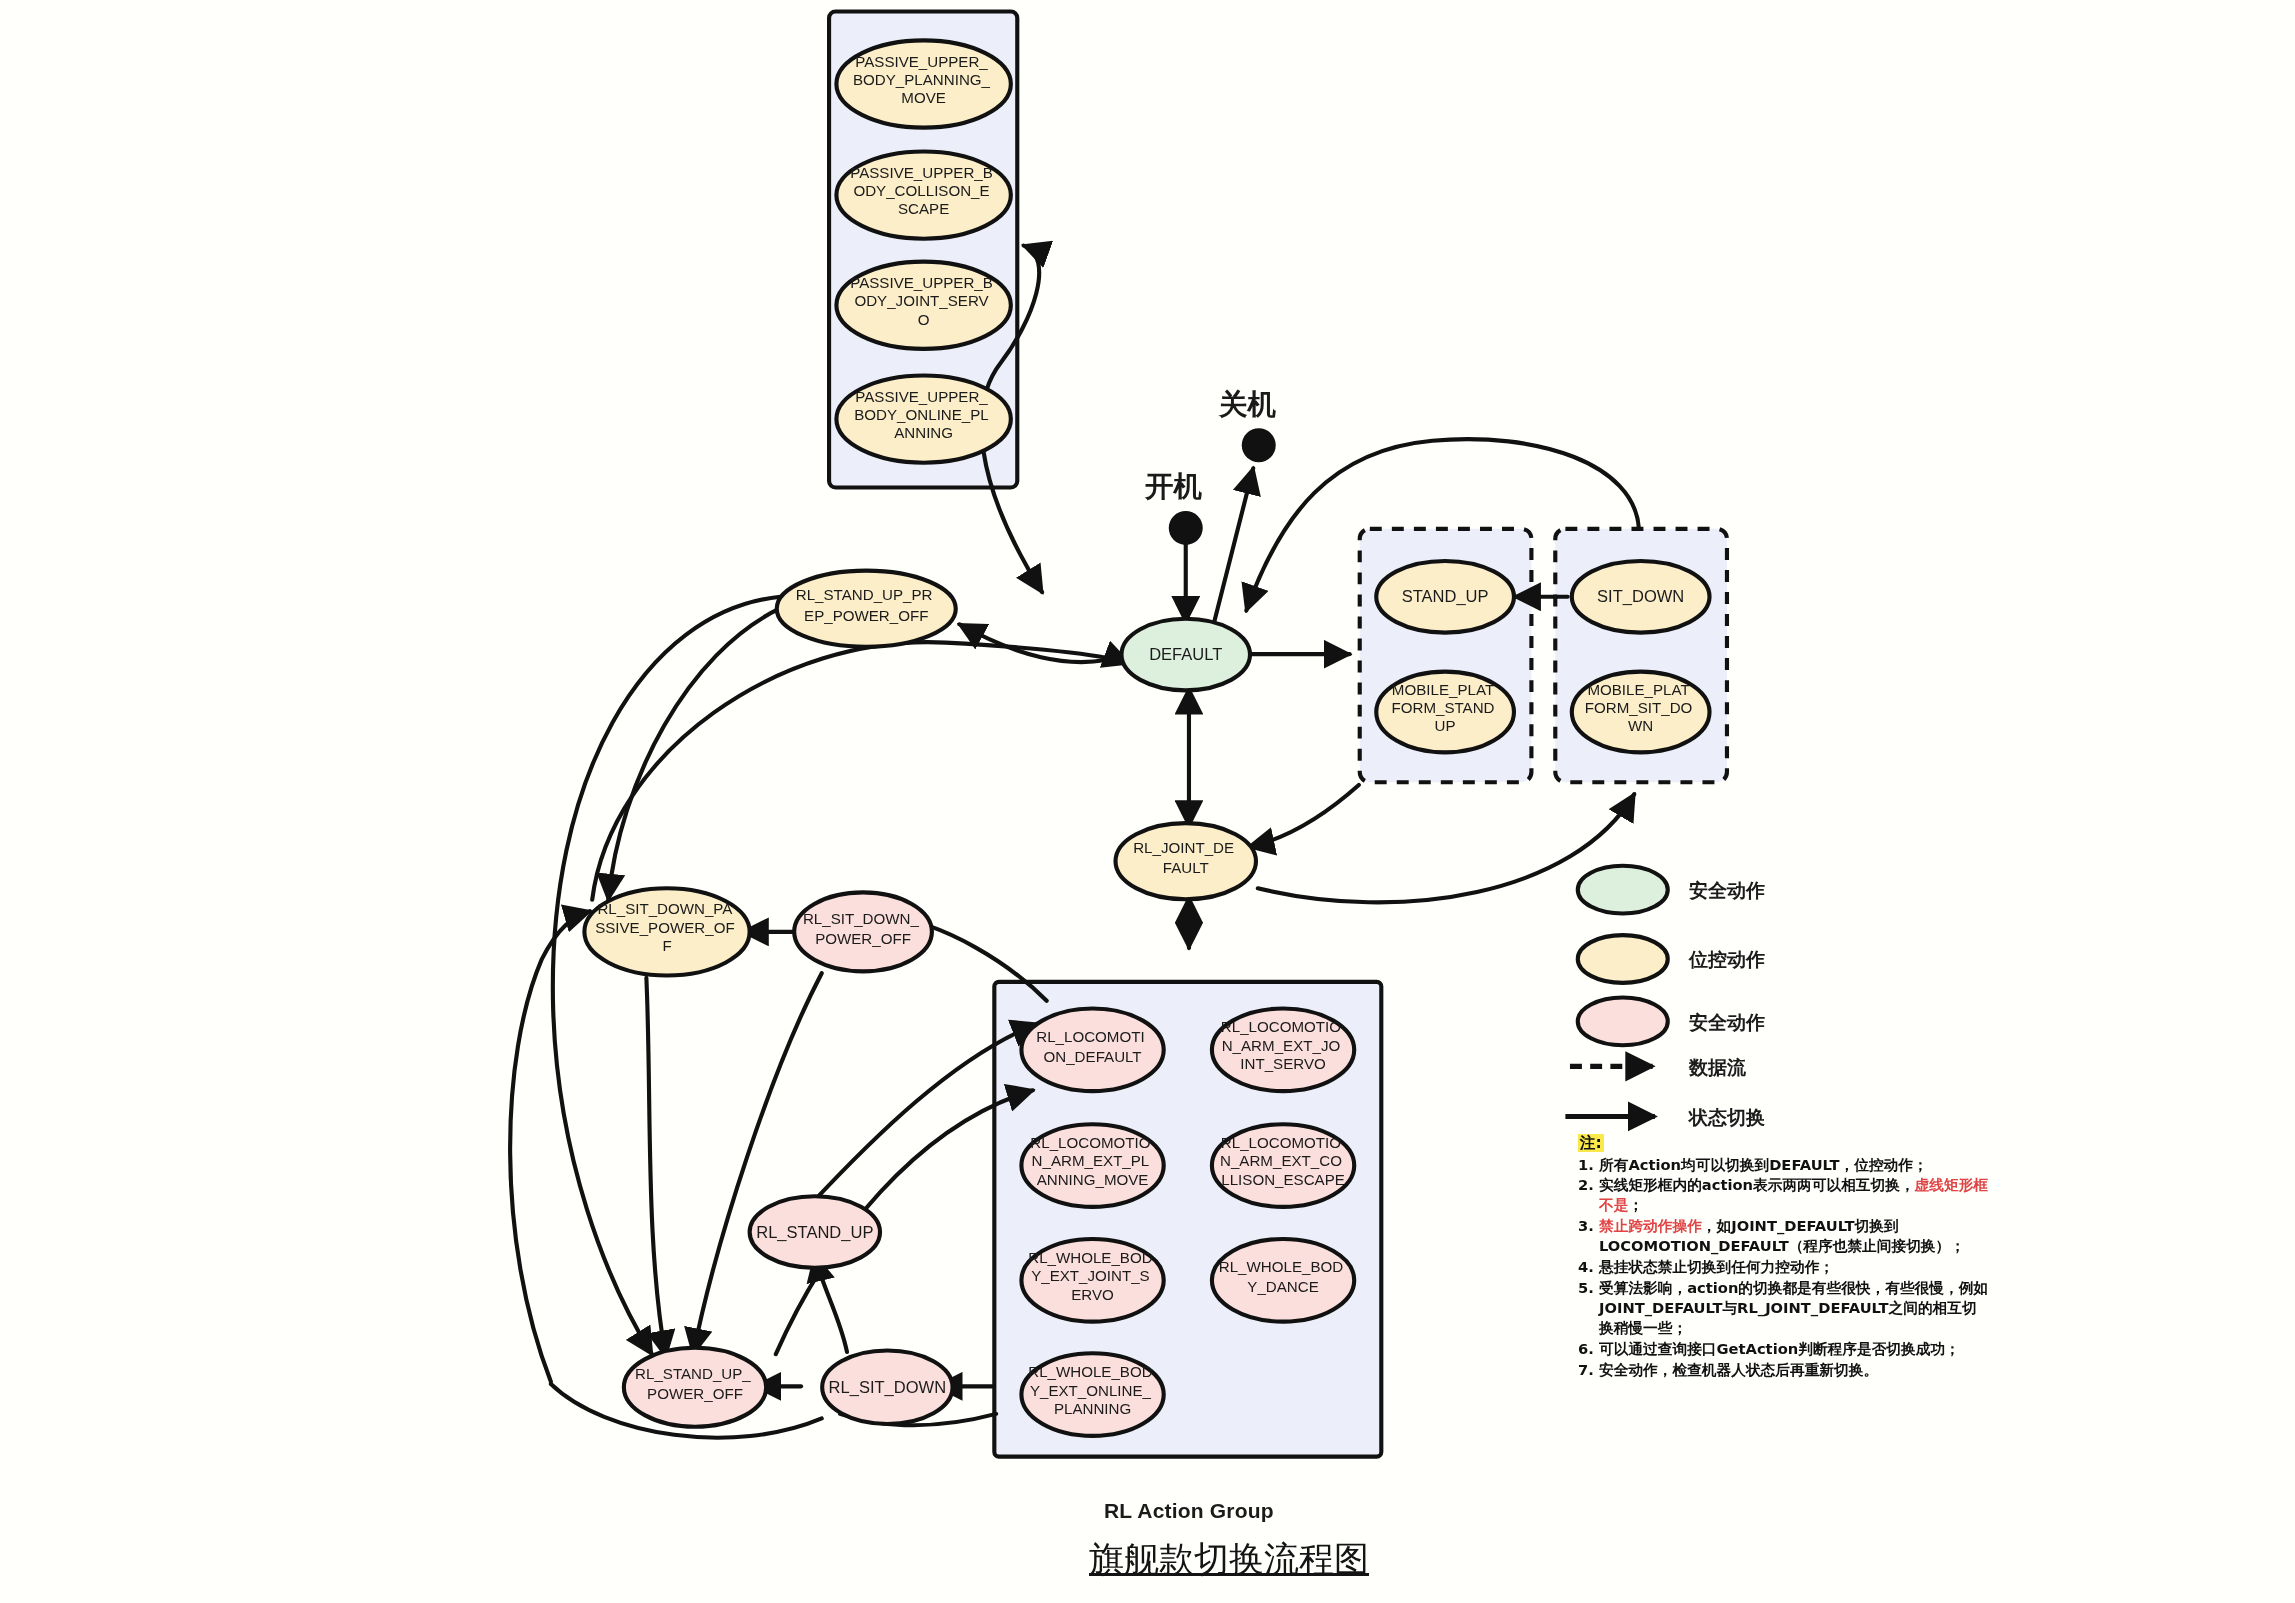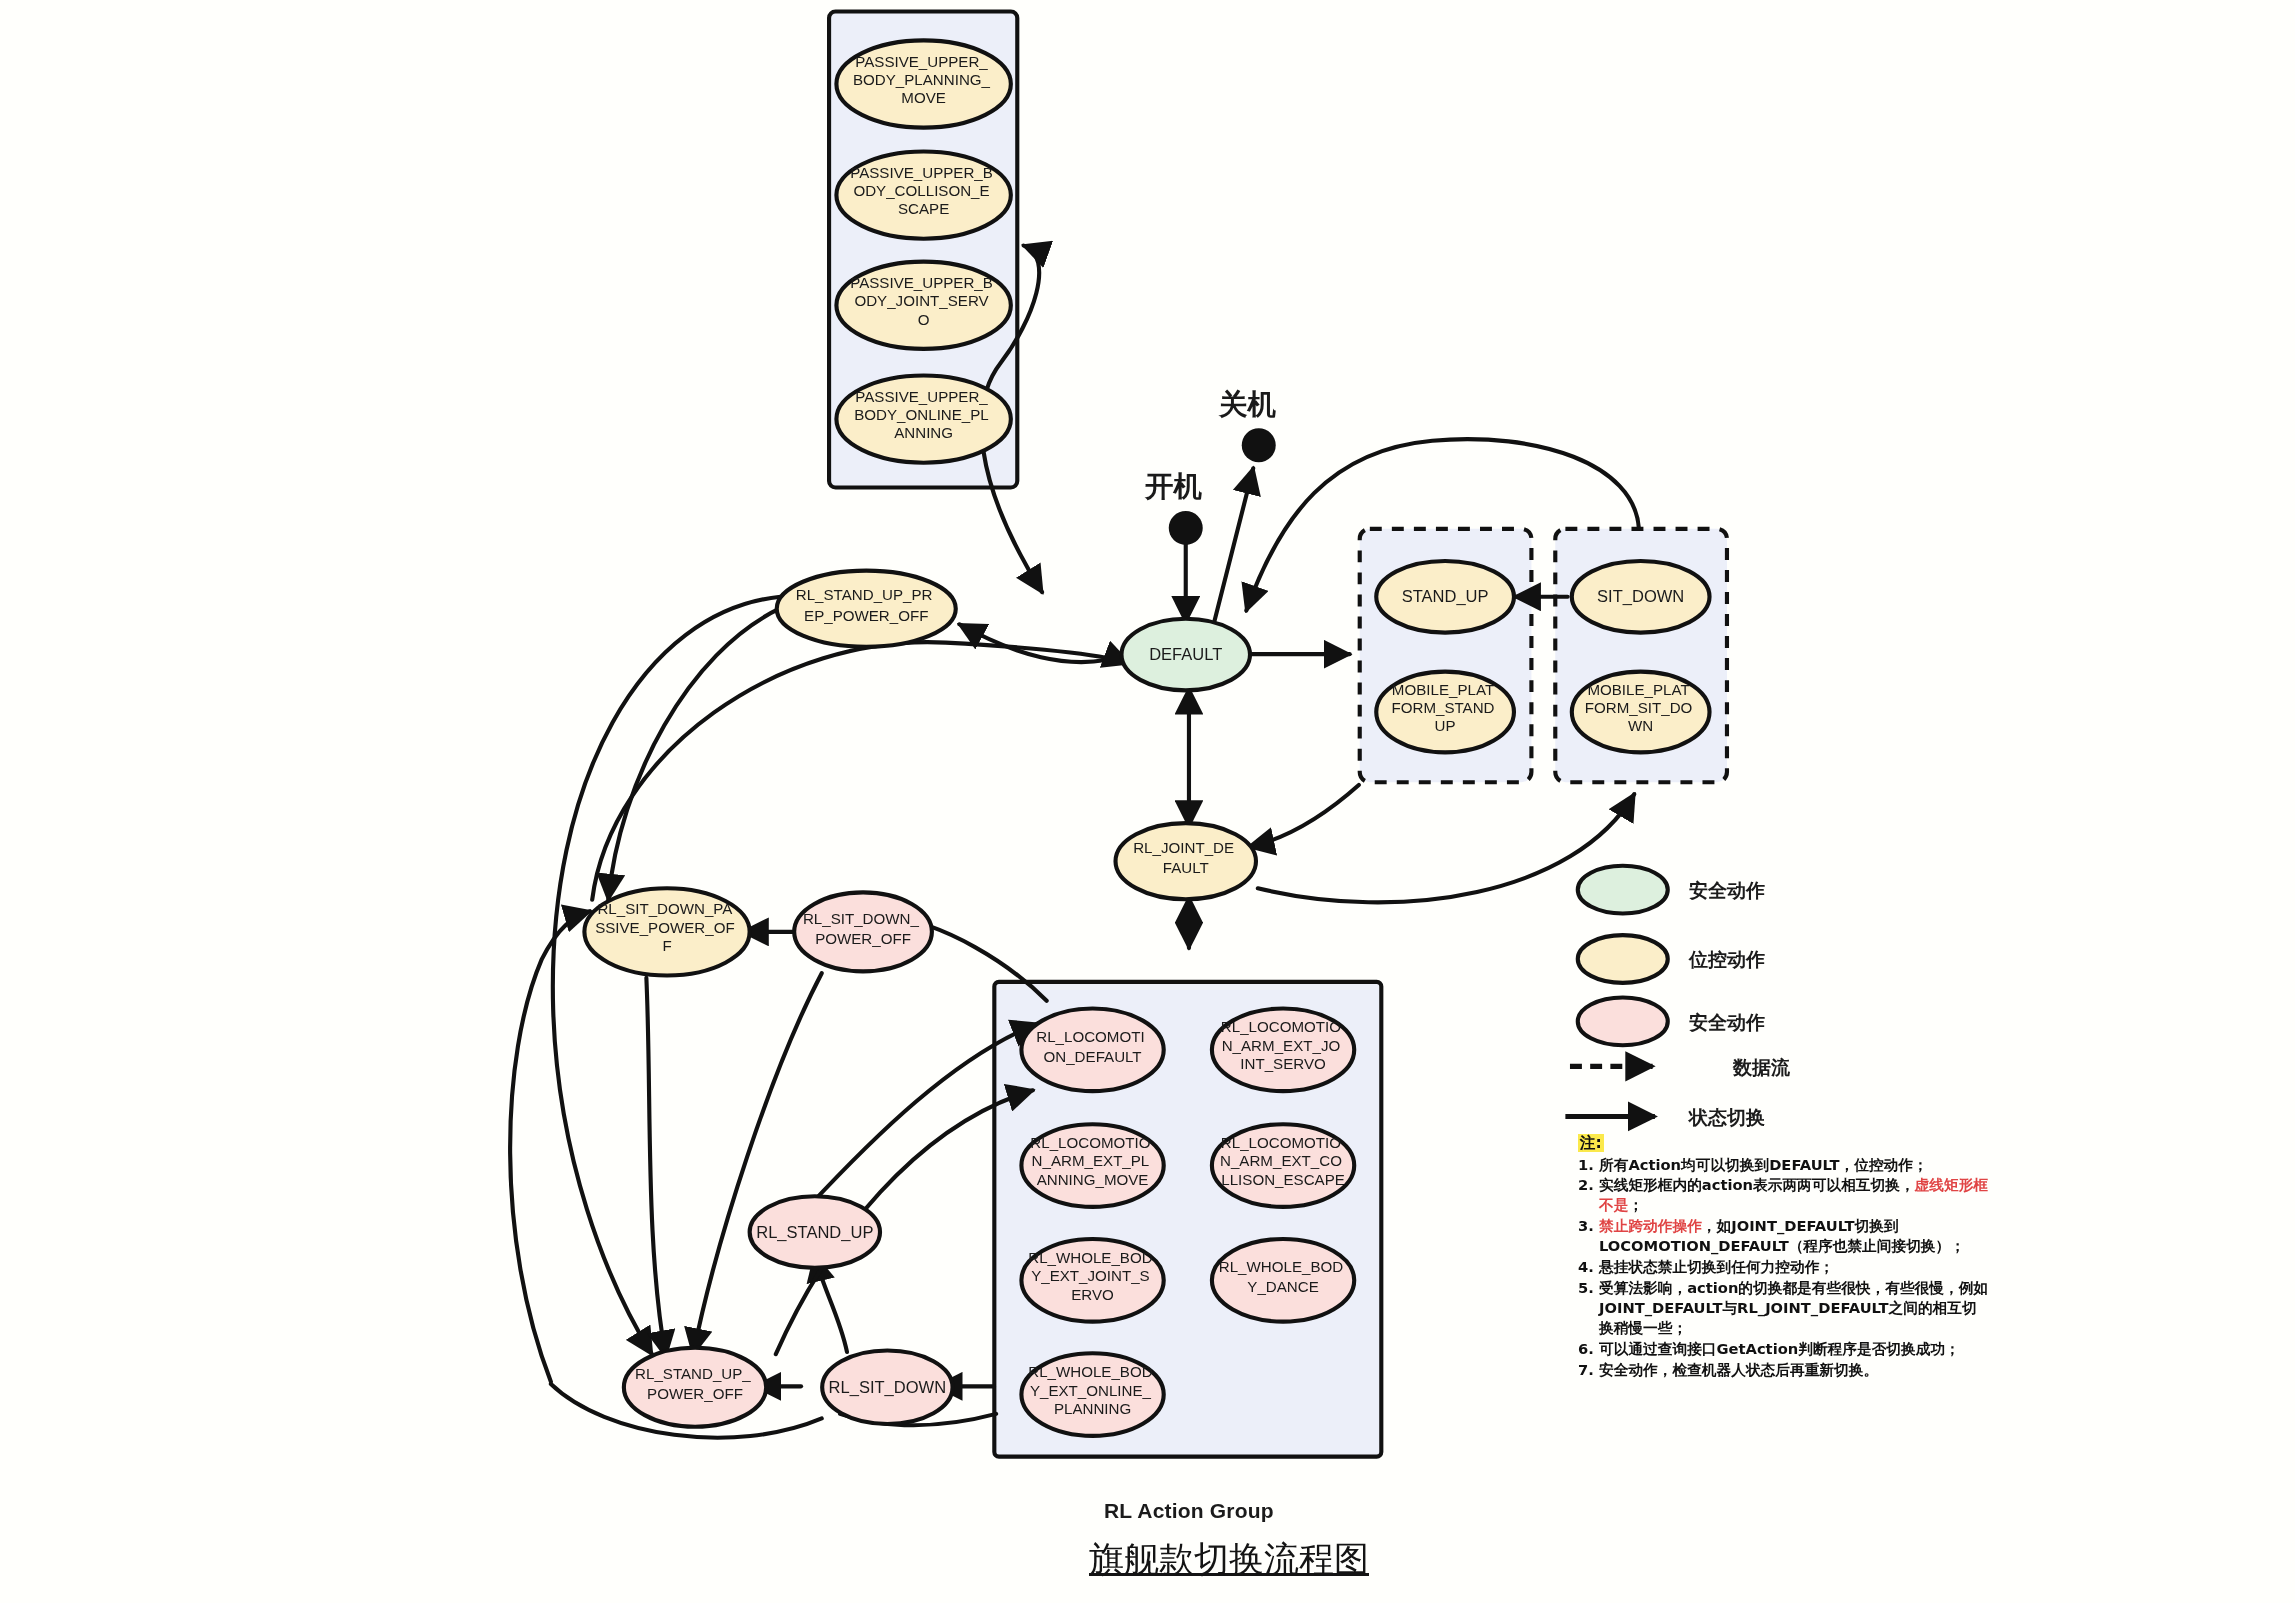--- a/index.html
+++ b/index.html
@@ -292,21 +292,21 @@
 
   <div class="cn-label" style="left:1145px;top:468px;">开机</div>
   <div class="cn-label" style="left:1219px;top:386px;">关机</div>
 
   <div class="grp-label" style="left:1104px;top:1499px;">RL Action Group</div>
   <div class="page-title" style="left:1089px;top:1536px;text-decoration:underline;">旗舰款切换流程图</div>
 
   <div class="legend-text" style="left:1689px;top:878px;">安全动作</div>
   <div class="legend-text" style="left:1689px;top:947px;">位控动作</div>
   <div class="legend-text" style="left:1689px;top:1010px;">安全动作</div>
-  <div class="legend-text" style="left:1689px;top:1055px;margin-left:44px;">数据流</div>
+  <div class="legend-text" style="left:1689px;top:1055px;">数据流</div>
   <div class="legend-text" style="left:1689px;top:1105px;">状态切换</div>
 
   <div class="notes-wrap">
     <div class="notes-head">注:</div>
     <ol class="notes" id="notes-list">
         <li><span>所有Action均可以切换到DEFAULT，位控动作；</span></li>
         <li><span>实线矩形框内的action表示两两可以相互切换，</span><span class="red">虚线矩形框不是</span><span>；</span></li>
         <li><span class="red">禁止跨动作操作</span><span>，如JOINT_DEFAULT切换到LOCOMOTION_DEFAULT（程序也禁止间接切换）；</span></li>
         <li><span>悬挂状态禁止切换到任何力控动作；</span></li>
         <li><span>受算法影响，action的切换都是有些很快，有些很慢，例如JOINT_DEFAULT与RL_JOINT_DEFAULT之间的相互切换稍慢一些；</span></li>

